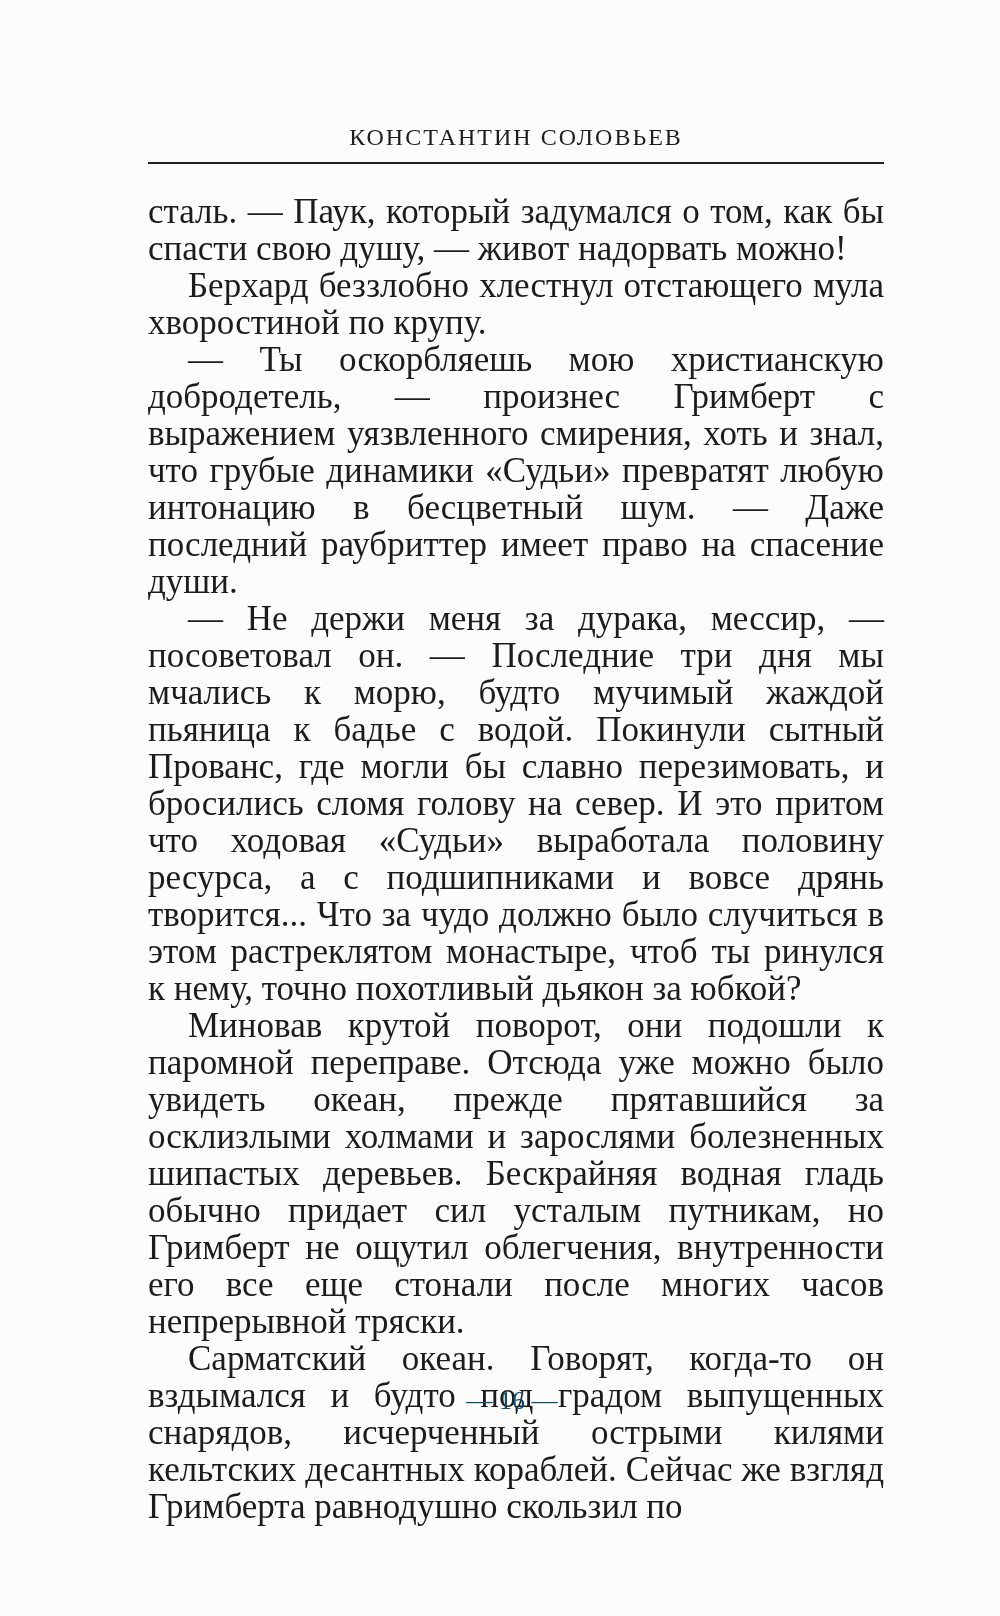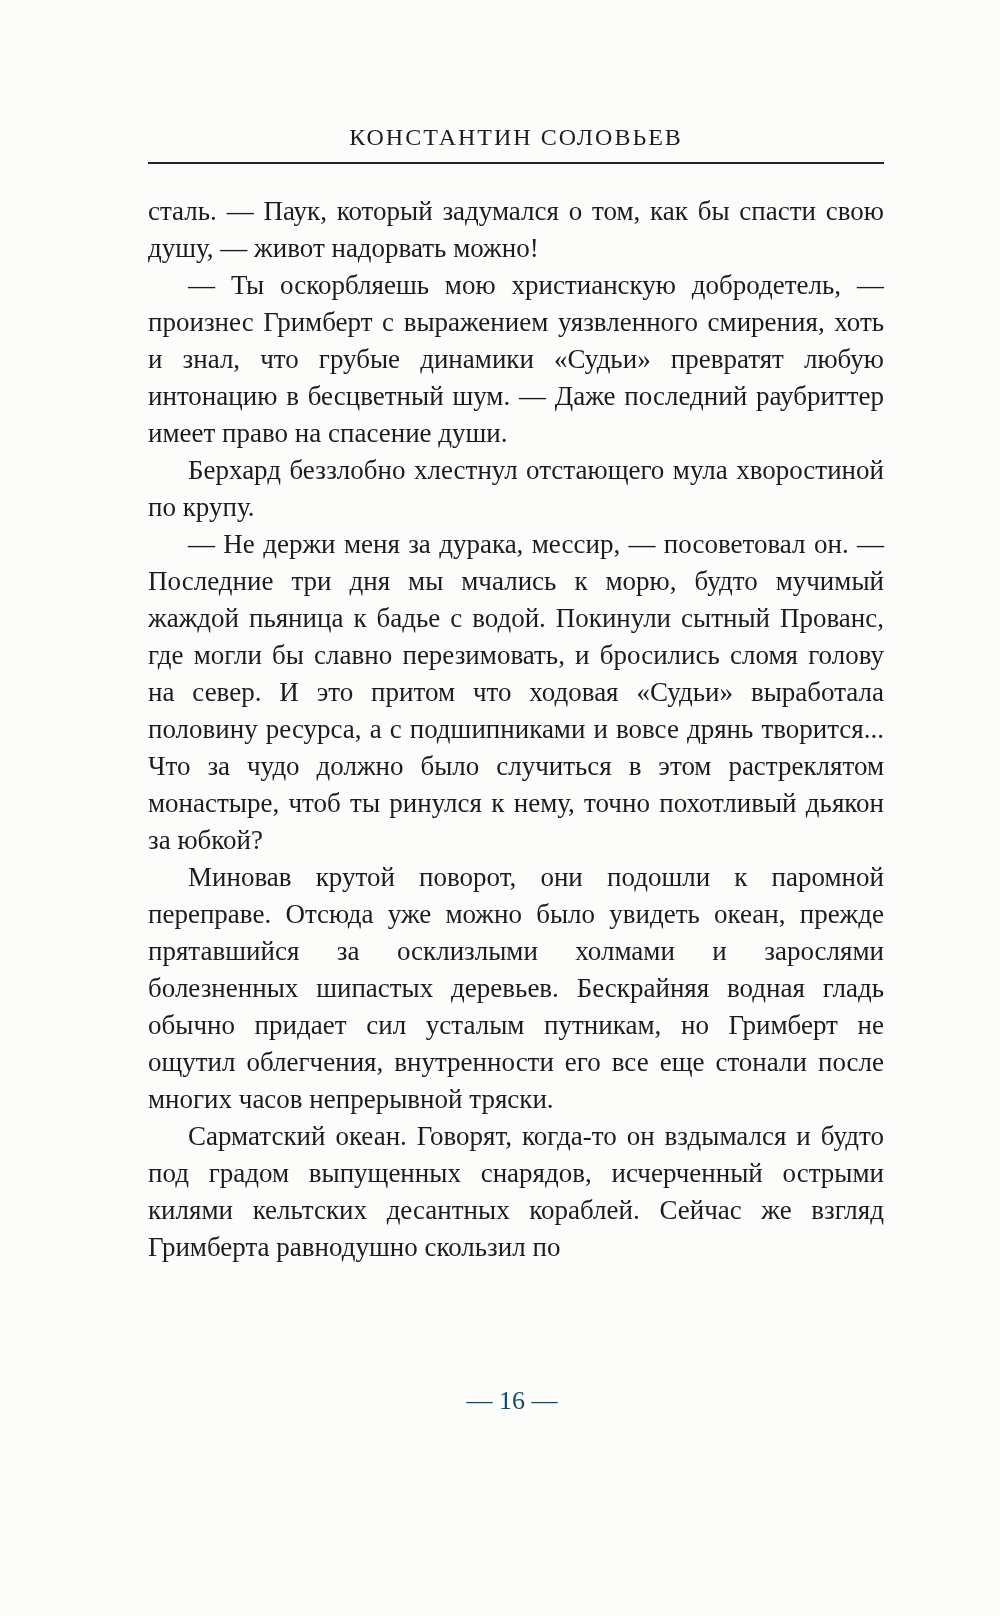--- a/index.html
+++ b/index.html
@@ -30,21 +30,21 @@
     white-space: nowrap;
   }
   .header-rule {
     margin-top: 11px;
     border: 0;
     border-top: 2px solid #222;
     height: 0;
   }
   .body-text {
     margin: 29px 124px 0 140px;
-    font-size: 27px;
+    font-size: 35px;
     line-height: 37px;
     text-align: justify;
     hyphens: auto;
     -webkit-hyphens: auto;
   }
   .para {
     margin: 0;
     text-indent: 40px;
   }
   .para.no-indent {
@@ -65,22 +65,22 @@
 
 <div class="page">
 
   <header class="running-header">
     <div class="author">КОНСТАНТИН СОЛОВЬЕВ</div>
     <hr class="header-rule">
   </header>
 
   <main class="body-text">
     <p class="para no-indent">сталь. — Паук, который задумался о том, как бы спасти свою душу, — живот надорвать можно!</p>
+    <p class="para">Берхард беззлобно хлестнул отстающего мула хворостиной по крупу.</p>
     <p class="para">— Ты оскорбляешь мою христианскую добродетель, — произнес Гримберт с выражением уязвленного смирения, хоть и знал, что грубые динамики «Судьи» превратят любую интонацию в бесцветный шум. — Даже последний раубриттер имеет право на спасение души.</p>
-    <p class="para">Берхард беззлобно хлестнул отстающего мула хворостиной по крупу.</p>
     <p class="para">— Не держи меня за дурака, мессир, — посоветовал он. — Последние три дня мы мчались к морю, будто мучимый жаждой пьяница к бадье с водой. Покинули сытный Прованс, где могли бы славно перезимовать, и бросились сломя голову на север. И это притом что ходовая «Судьи» выработала половину ресурса, а с подшипниками и вовсе дрянь творится... Что за чудо должно было случиться в этом растреклятом монастыре, чтоб ты ринулся к нему, точно похотливый дьякон за юбкой?</p>
     <p class="para">Миновав крутой поворот, они подошли к паромной переправе. Отсюда уже можно было увидеть океан, прежде прятавшийся за осклизлыми холмами и зарослями болезненных шипастых деревьев. Бескрайняя водная гладь обычно придает сил усталым путникам, но Гримберт не ощутил облегчения, внутренности его все еще стонали после многих часов непрерывной тряски.</p>
     <p class="para">Сарматский океан. Говорят, когда-то он вздымался и будто под градом выпущенных снарядов, исчерченный острыми килями кельтских десантных кораблей. Сейчас же взгляд Гримберта равнодушно скользил по</p>
   </main>
 
   <footer class="page-footer">
     <span>— 16 —</span>
   </footer>
 
 </div>

